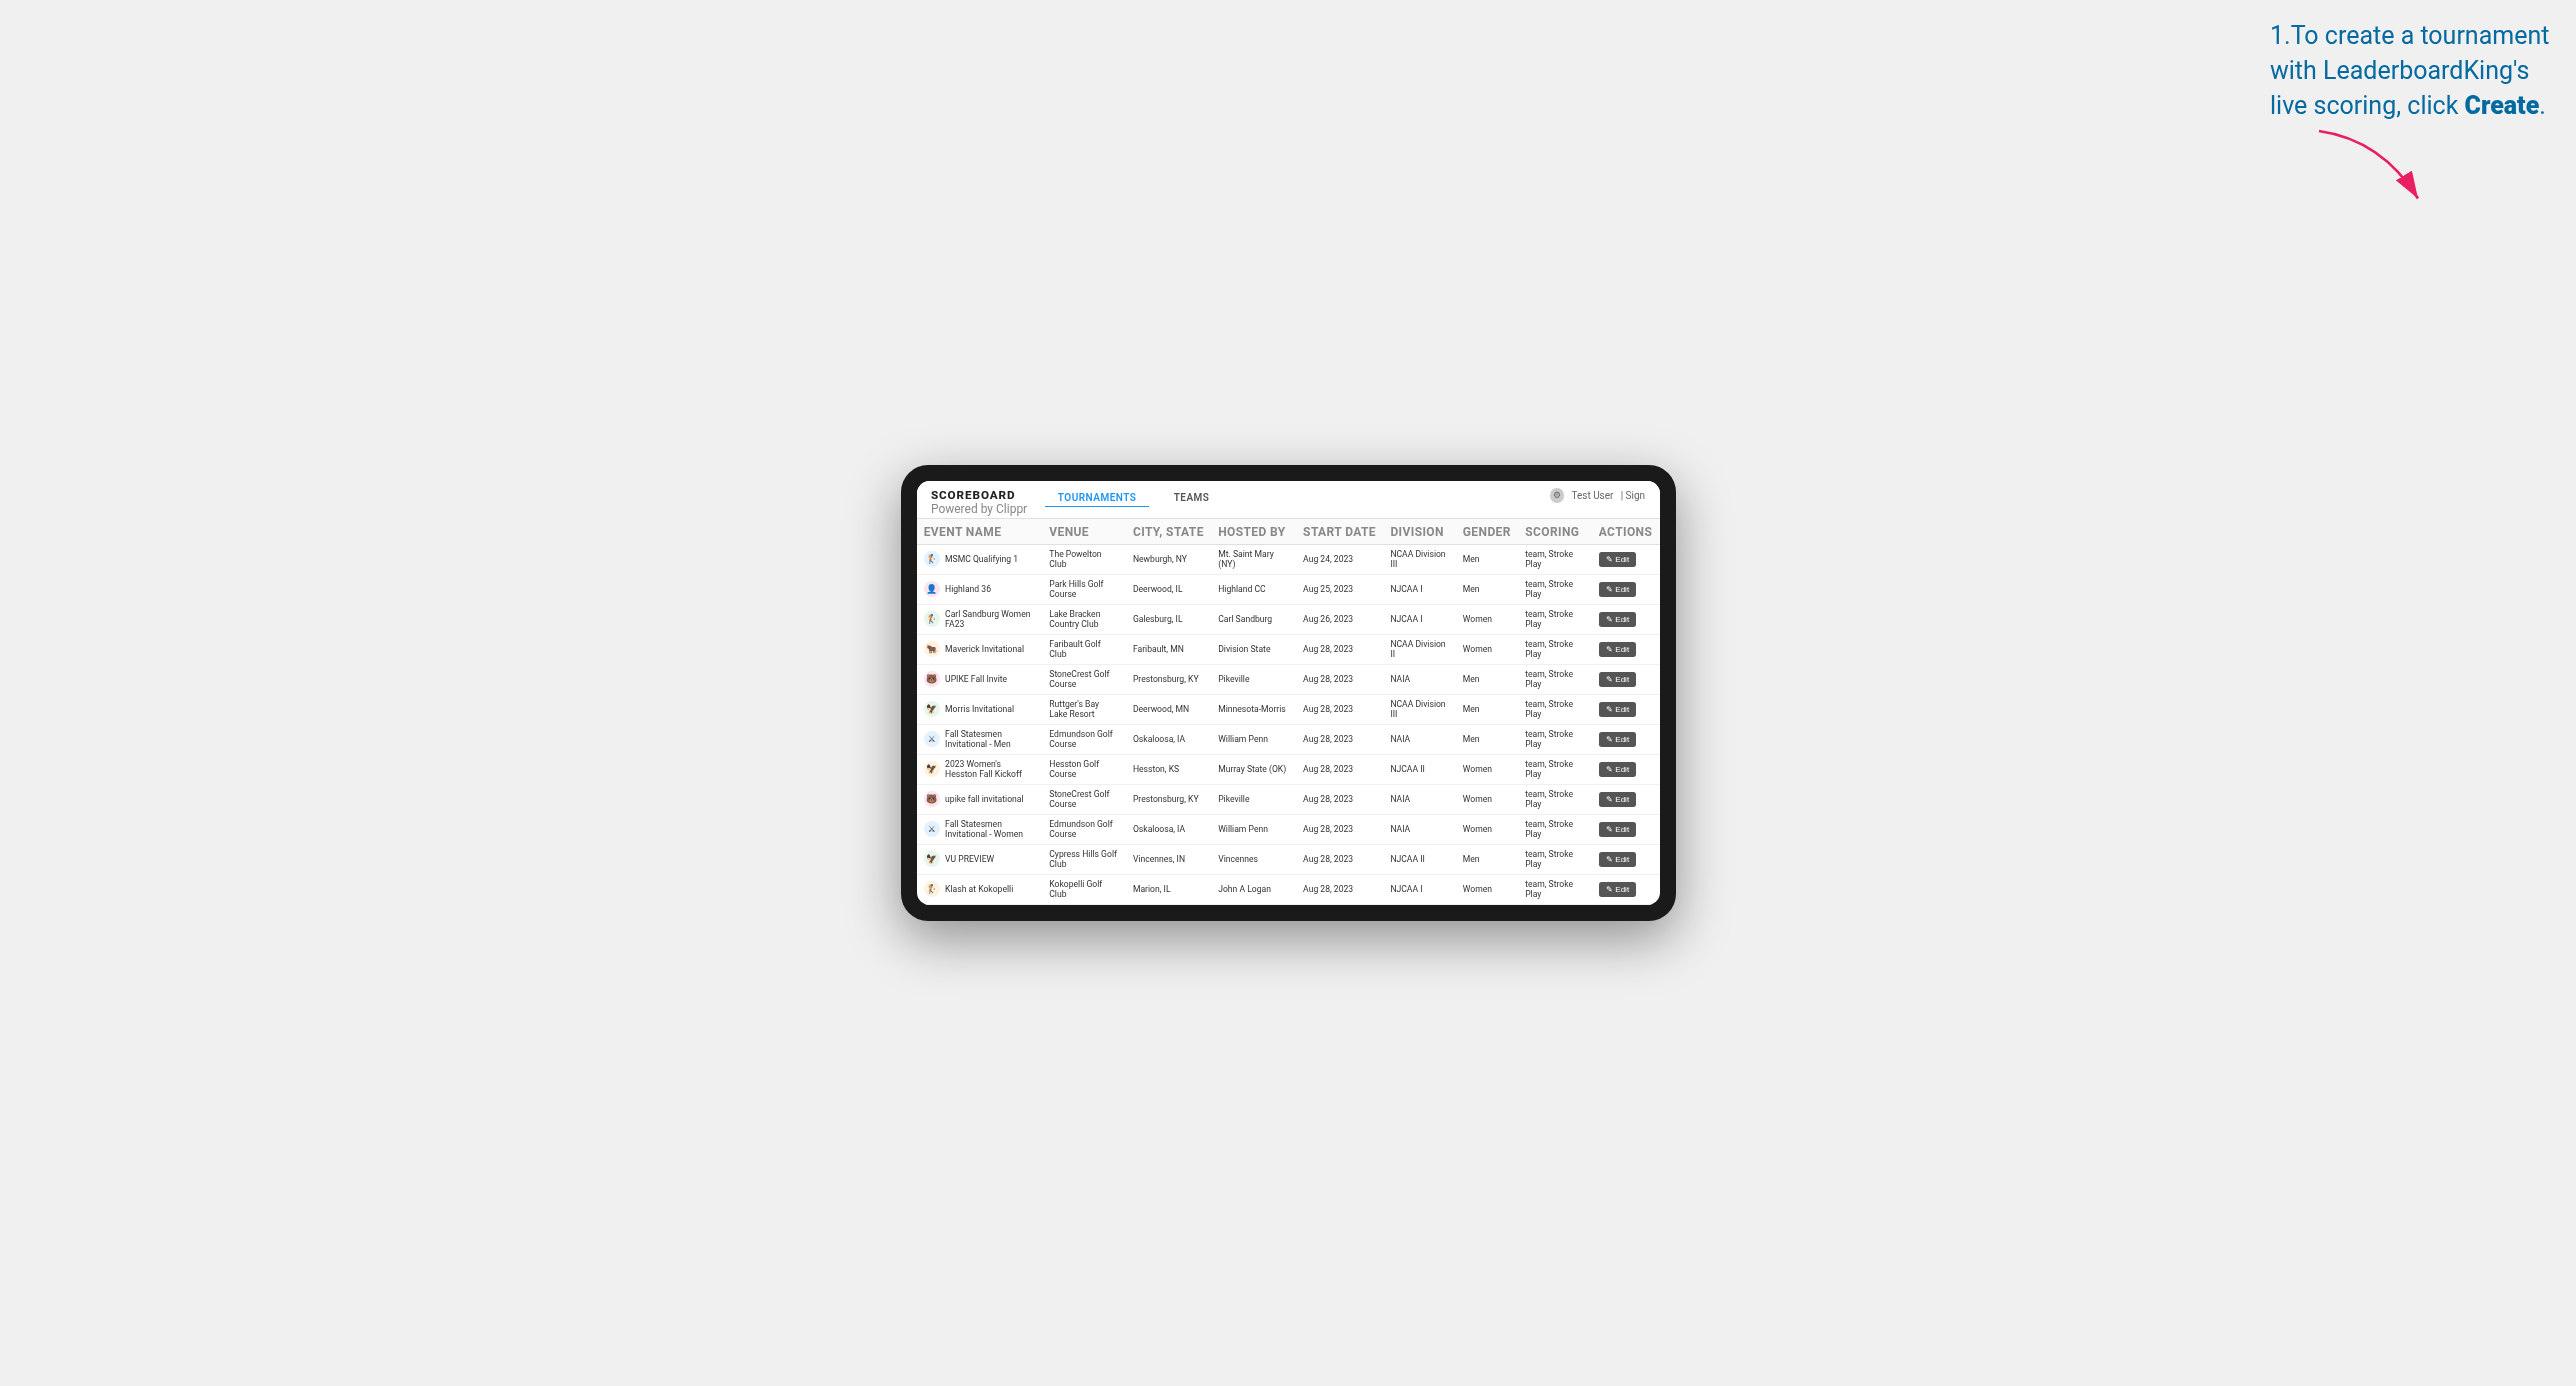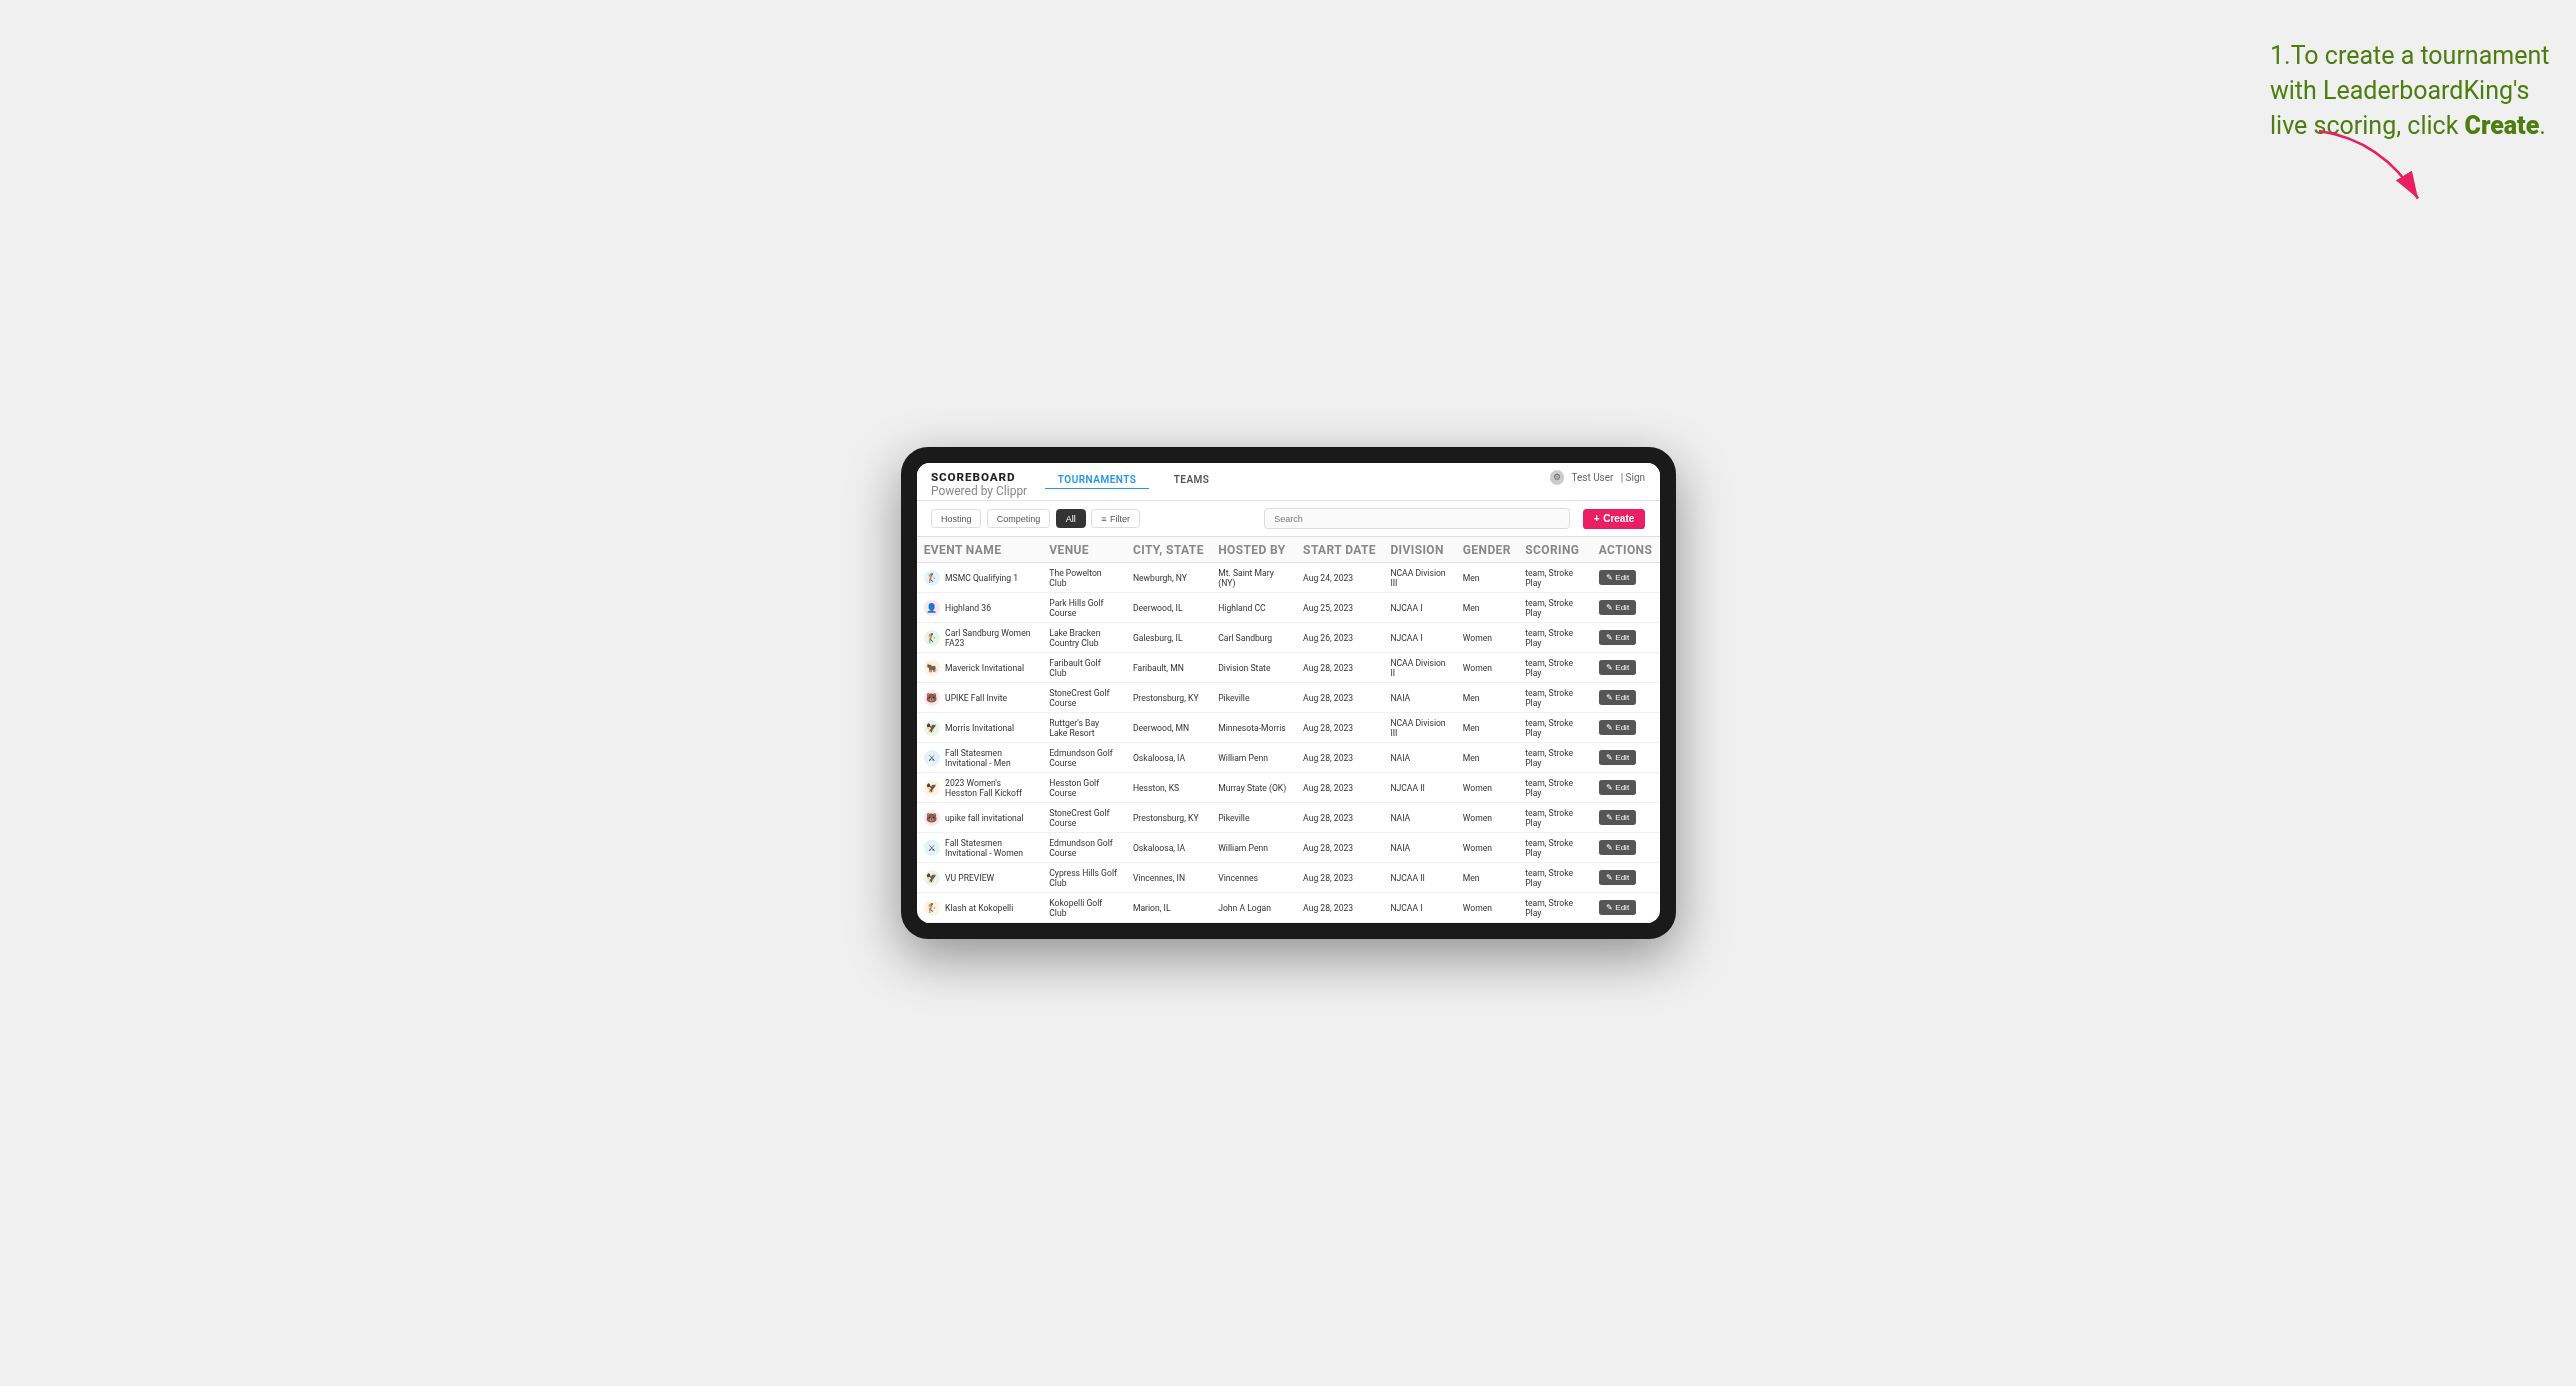--- a/index.html
+++ b/index.html
@@ -14,22 +14,21 @@
       position: relative;
     }
 
     .annotation {
       position: absolute;
       top: 18px;
       right: 18px;
       font-size: 25px;
       line-height: 1.4;
       max-width: 288px;
-      color: #4d7c0f;
-      margin-top: 20px;
+      color: #0369a1;
     }
     .annotation strong { font-weight: 900; }
 
     .tablet-wrapper {
       background: #1a1a1a;
       border-radius: 27px;
       padding: 16px;
       box-shadow: 0 18px 54px rgba(0,0,0,0.4);
       width: 775px;
       position: relative;
@@ -281,38 +280,20 @@
         <div class="nav-tab">TEAMS</div>
       </nav>
 
       <div class="header-right">
         <div class="header-gear">⚙</div>
         <span>Test User</span>
         <span>| Sign</span>
       </div>
     </div>
 
-    <div class="toolbar">
-      <button class="filter-btn">Hosting</button>
-      <button class="filter-btn">Competing</button>
-      <button class="filter-btn active">All</button>
-      <button class="filter-icon-btn">
-        <span>≡</span>
-        <span>Filter</span>
-      </button>
-
-      <div class="search-container">
-        <input class="search-input" type="text" placeholder="Search" style="">
-      </div>
-
-      <button class="create-btn">
-        <span>+</span>
-        <span>Create</span>
-      </button>
-    </div>
 
     <div style="overflow-x: auto;">
       <table class="data-table">
         <thead>
           <tr>
             <th>EVENT NAME</th>
             <th>VENUE</th>
             <th>CITY, STATE</th>
             <th>HOSTED BY</th>
             <th>START DATE</th>

